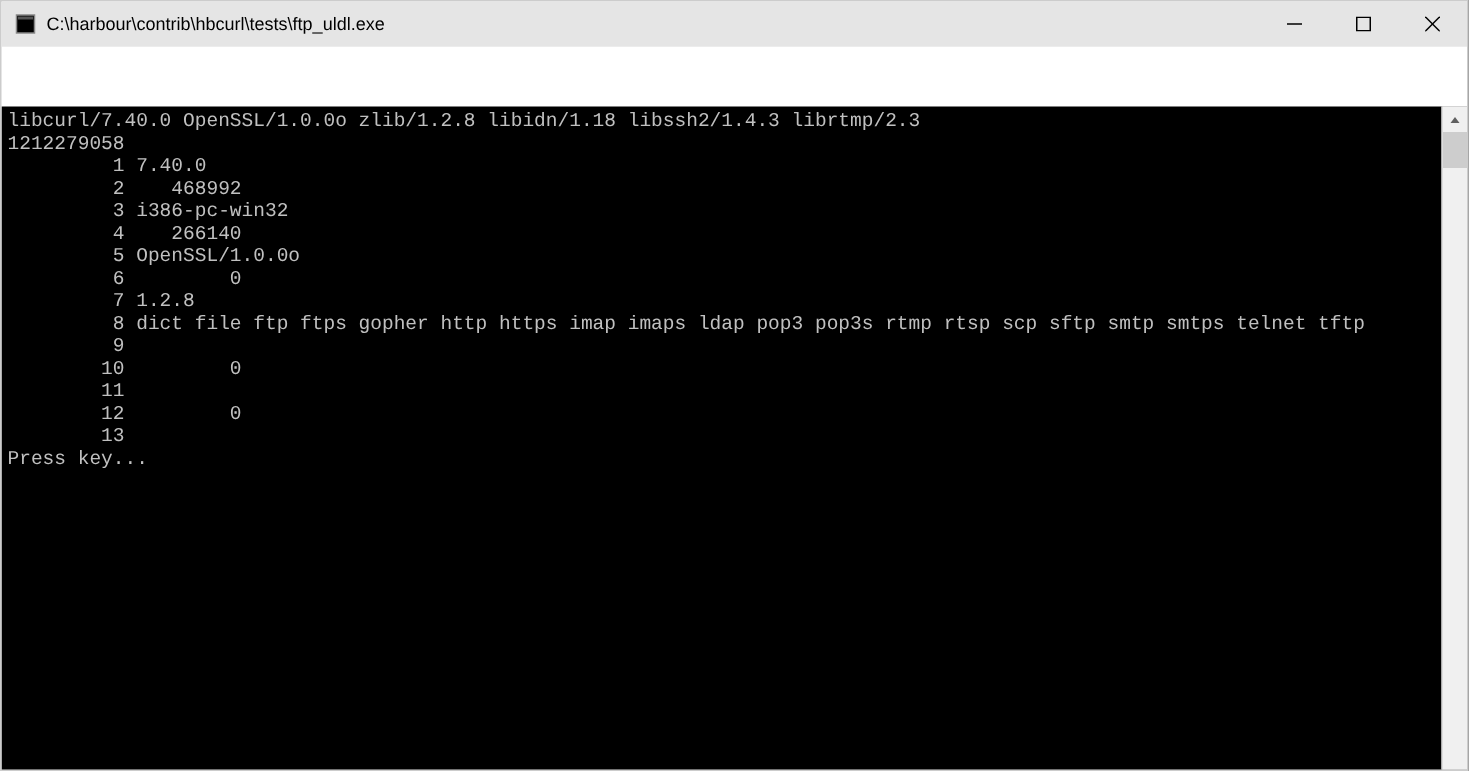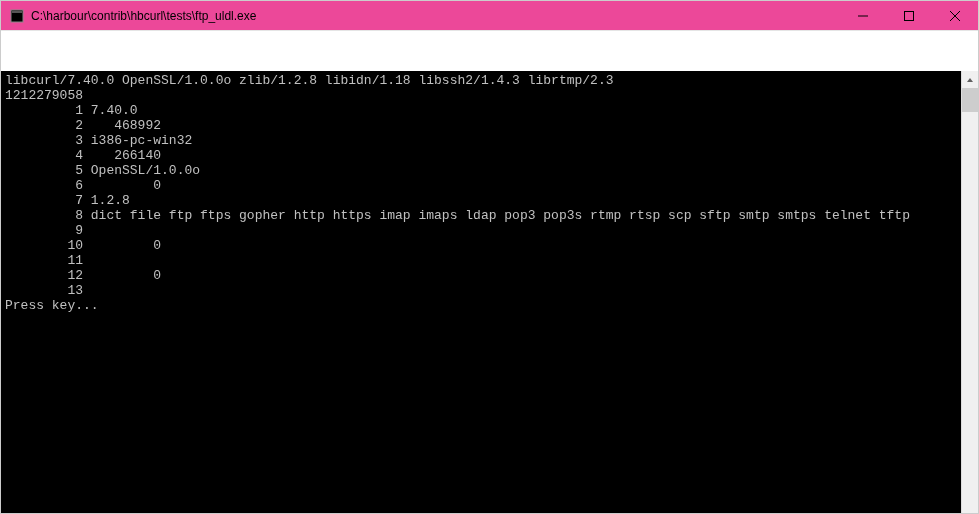--- a/index.html
+++ b/index.html
@@ -10,21 +10,21 @@
     body {
       width: 979px;
       height: 514px;
       background: #fff;
       font-family: "Segoe UI", Tahoma, sans-serif;
       overflow: hidden;
       border: 1px solid #ccc;
     }
     .titlebar {
       height: 30px;
-      background: #ec4899;
+      background: #e5e5e5;
       display: flex;
       align-items: center;
       border-bottom: 1px solid #e5e5e5;
     }
     .titlebar-icon {
       width: 16px;
       height: 16px;
       margin-left: 8px;
       margin-right: 6px;
       display: flex;

